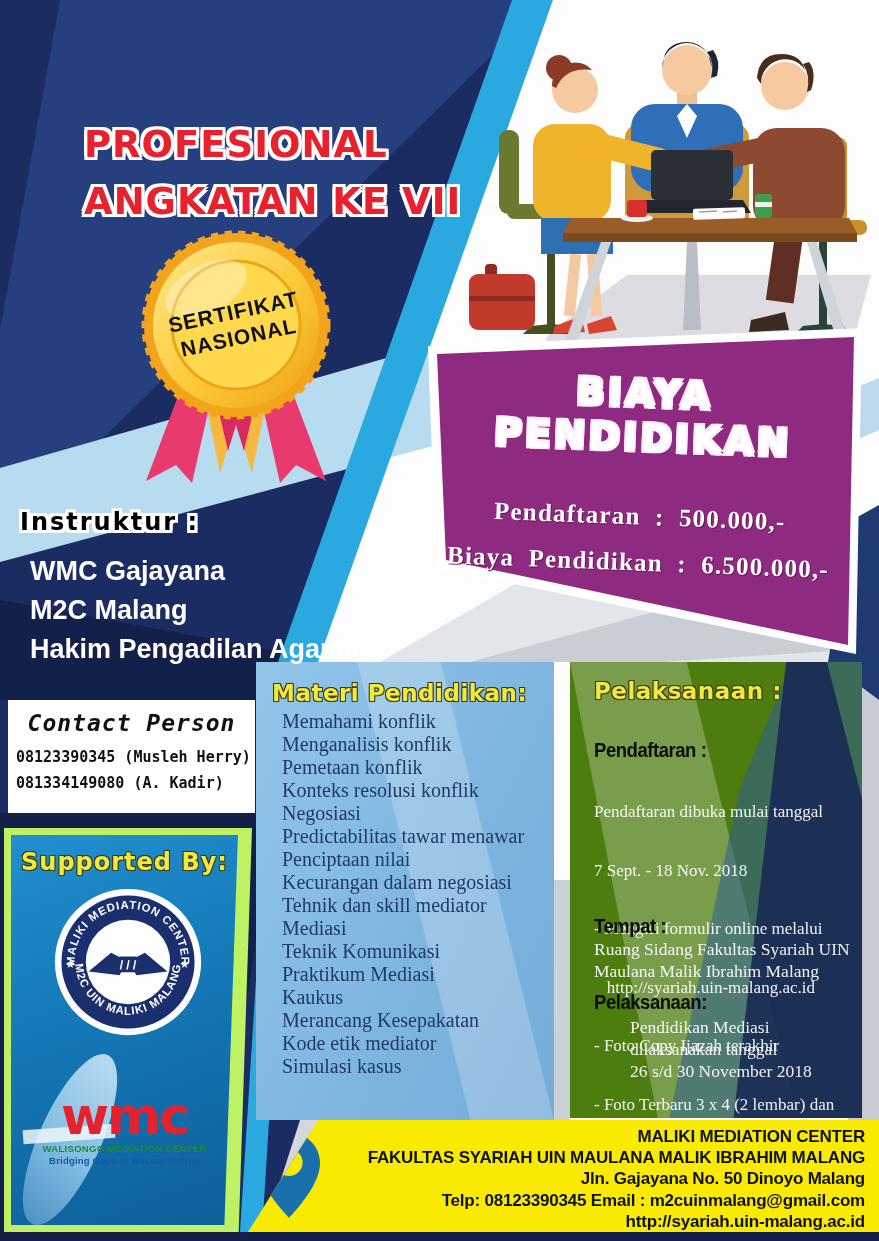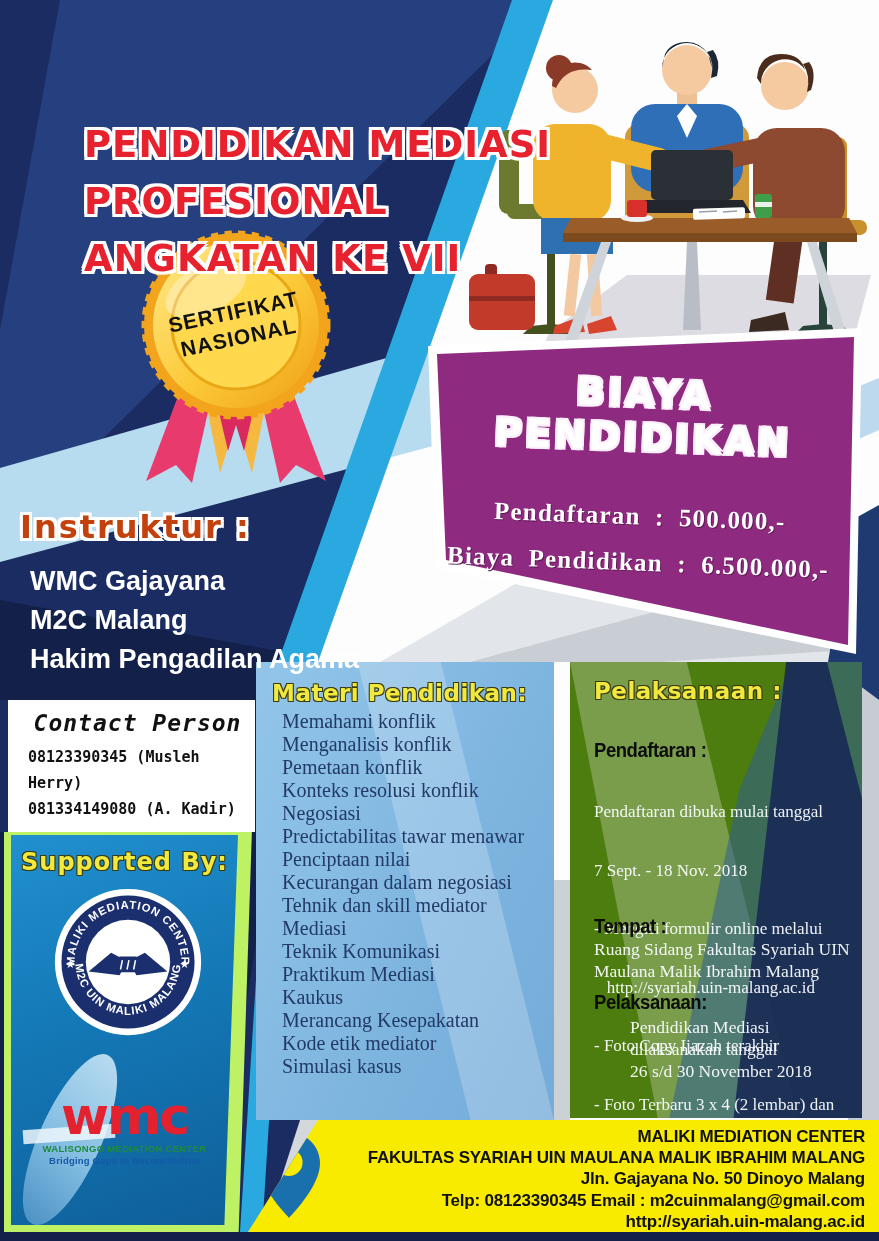--- a/index.html
+++ b/index.html
@@ -42,28 +42,28 @@
                 text-align:center;color:#fff;}
   .card-heading{font-family:"DejaVu Sans",sans-serif;font-size:38px;font-weight:700;letter-spacing:3px;
                 text-shadow:-2px -2px 0 #fbeffa,2px -2px 0 #fbeffa,-2px 2px 0 #fbeffa,2px 2px 0 #fbeffa;
                 margin-top:12px;}
   .card-lines{margin-top:34px;font-family:"Liberation Serif",serif;font-weight:700;font-size:25px;
               line-height:46px;letter-spacing:1.2px;word-spacing:7px;
               text-shadow:1px 1px 0 #5e1b54;}
 
   
   .instr{left:20px;top:508px;z-index:6;}
-  .instr-h{font-family:"DejaVu Sans",sans-serif;font-size:32px;font-weight:700;letter-spacing:2px;color:#c2410c;
+  .instr-h{font-family:"DejaVu Sans",sans-serif;font-size:24px;font-weight:700;letter-spacing:2px;color:#000000;
            text-shadow:-3px -3px 0 #fff,3px -3px 0 #fff,-3px 3px 0 #fff,3px 3px 0 #fff,
                        -3px 0 0 #fff,3px 0 0 #fff,0 -3px 0 #fff,0 3px 0 #fff;}
   .instr-items{margin-top:16px;margin-left:10px;color:#fff;font-size:27px;font-weight:600;line-height:39px;}
 
   
-  .contact{left:0;top:700px;width:255px;height:132px;background:#fff;z-index:6;
-           border-left:8px solid #1b2c63;box-sizing:border-box;padding-left:12px;}
+  .contact{left:0;top:700px;width:255px;height:113px;background:#fff;z-index:6;
+           border-left:8px solid #1b2c63;box-sizing:border-box;}
   .contact-h{font-family:"DejaVu Sans Mono",monospace;font-style:italic;font-weight:700;font-size:23px;
              color:#111;text-align:center;margin-top:10px;letter-spacing:1px;}
   .contact-lines{font-family:"DejaVu Sans Mono",monospace;font-weight:700;font-size:15px;color:#111;
                  margin:8px 0 0 8px;line-height:26px;}
 
   
   .sup-outer{left:4px;top:828px;width:248px;height:488px;background:#bef264;
              clip-path:polygon(0 0,100% 0,93.5% 100%,0 100%);z-index:4;}
   .sup-inner{left:7px;top:7px;width:227px;height:390px;position:absolute;
              background:linear-gradient(160deg,#2190cf 0%,#1478b6 45%,#0e5f99 100%);
@@ -265,21 +265,20 @@
     <circle cx="148" cy="110" r="83" fill="url(#goldGrad)"></circle>
     <circle cx="148" cy="110" r="64" fill="#ffd84d" stroke="#e9a718" stroke-width="3"></circle>
     <ellipse cx="118" cy="74" rx="44" ry="24" fill="rgba(255,255,255,.35)" transform="rotate(-28 118 74)"></ellipse>
     <g transform="rotate(-12 148 110)" font-family="Liberation Sans,sans-serif" font-weight="700" font-size="21" fill="#111" text-anchor="middle" letter-spacing="1">
       <text x="148" y="104">SERTIFIKAT</text>
       <text x="148" y="130">NASIONAL</text>
     </g>
   </svg>
 
   <div class="abs title">
-    <div>PENDIDIKAN MEDIASI</div>
     <div>PROFESIONAL</div>
     <div>ANGKATAN KE VII</div>
   </div>
 
   <div class="abs instr">
     <div class="instr-h">Instruktur :</div>
     <div class="instr-items">
       <div>WMC Gajayana</div>
       <div>M2C Malang</div>
       <div>Hakim Pengadilan Agama</div>

